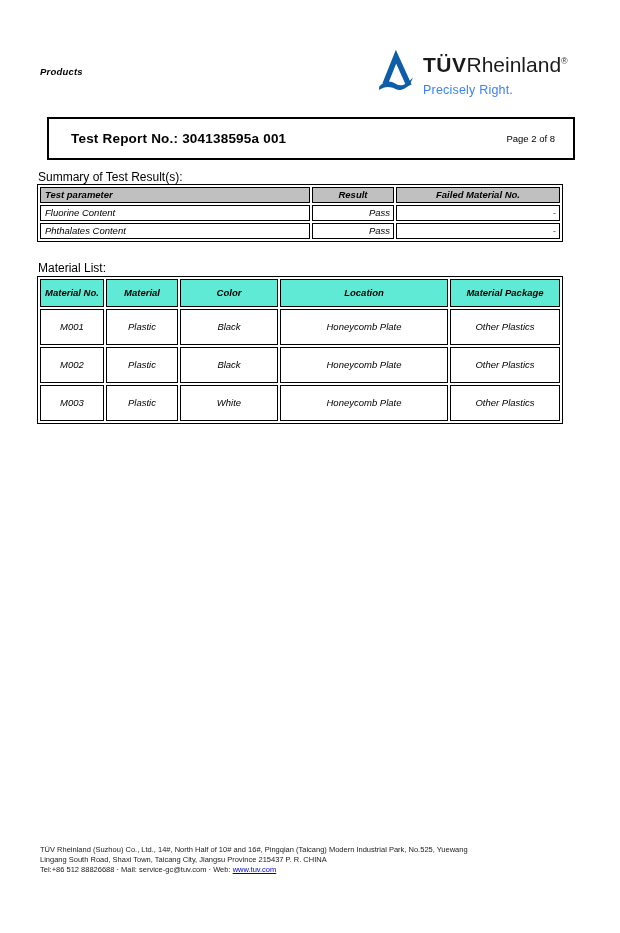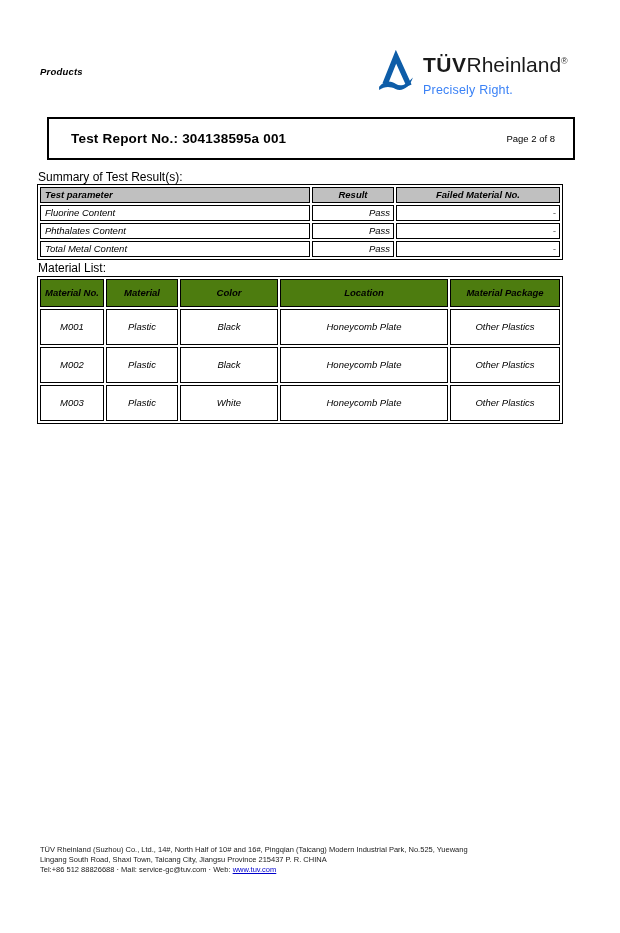--- a/index.html
+++ b/index.html
@@ -114,21 +114,21 @@
   }
   .summary-table td { text-align: right; padding: 1px 3px; }
   .summary-table th:first-child,
   .summary-table td:first-child { text-align: left; padding-left: 4px; }
 
   .material-table { top: 276px; border-spacing: 2px; }
   .material-table th {
     font-weight: bold;
     text-align: center;
     padding: 7px 2px;
-    background: #4d7c0f;
+    background: #5eead4;
   }
   .material-table td { text-align: center; padding: 11px 2px; }
 
   
   .footer {
     position: absolute;
     left: 40px;
     top: 845px;
     width: 540px;
     font-size: 7.5px;
@@ -180,25 +180,20 @@
         <tr>
           <td>Fluorine Content</td>
           <td>Pass</td>
           <td>-</td>
         </tr>
         <tr>
           <td>Phthalates Content</td>
           <td>Pass</td>
           <td>-</td>
         </tr>
-        <tr>
-          <td>Total Metal Content</td>
-          <td>Pass</td>
-          <td>-</td>
-        </tr>
       </tbody>
   </table>
 
   <div class="section-heading heading-material">Material List:</div>
 
   <table class="material-table">
     <colgroup>
       <col style="width:64px">
         <col style="width:72px">
         <col style="width:98px">

